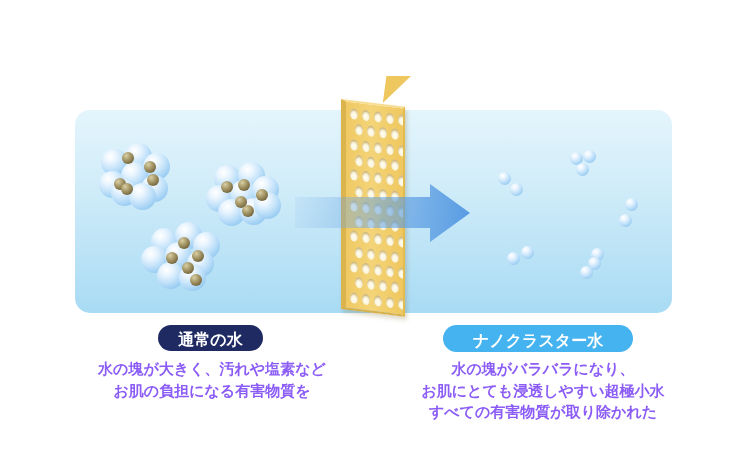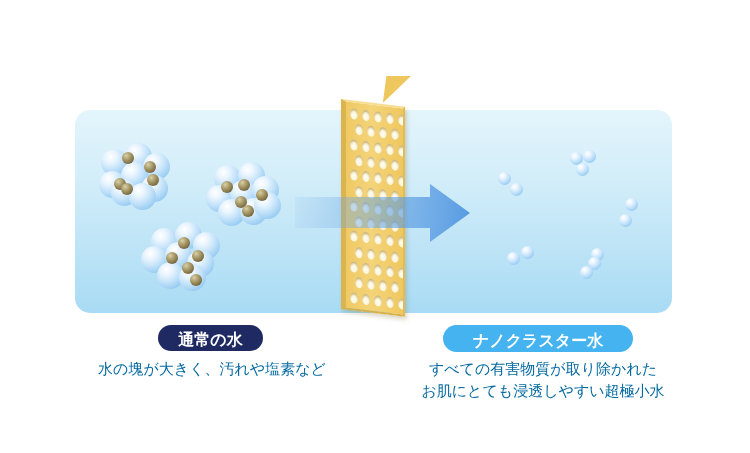--- a/index.html
+++ b/index.html
@@ -59,21 +59,21 @@
   
   .arrow-svg{position:absolute;left:0;top:0;width:750px;height:453px;pointer-events:none;}
   
   .pill{
     position:absolute;display:flex;align-items:flex-end;justify-content:center;
     border-radius:14px;color:#ffffff;font-weight:bold;white-space:nowrap;
   }
   .pill.normal{left:158px;top:325px;width:105px;height:26px;background:#1F2A63;font-size:16px;}
   .pill.nano{left:443px;top:325px;width:190px;height:27px;background:#44B3EF;font-size:16px;font-family:Liberation Serif, serif;}
   .desc{
-    position:absolute;color:#0369a1;font-size:15px;font-weight:normal;
+    position:absolute;color:#8b5cf6;font-size:15px;font-weight:bold;
     line-height:21.5px;text-align:center;white-space:nowrap;
   }
   .desc.left{left:212px;top:358px;transform:translateX(-50%);}
   .desc.right{left:543px;top:358px;transform:translateX(-50%);}
 </style>
 </head>
 <body>
 
 <div class="stage">
 
@@ -212,23 +212,25 @@
       </linearGradient>
     </defs>
     <polygon points="295,197 430,197 430,184 470,213 430,242 430,228 295,228" fill="url(#arrowGrad)"></polygon>
   </svg>
 
   <div class="pill normal">
     <span>通常の水</span>
   </div>
   <div class="desc left">
     <div>水の塊が大きく、汚れや塩素など</div>
+    <div>お肌の負担になる有害物質を</div>
   </div>
 
   <div class="pill nano">
     <span>ナノクラスター水</span>
   </div>
   <div class="desc right">
+    <div>水の塊がバラバラになり、</div>
+    <div>お肌にとても浸透しやすい超極小水</div>
     <div>すべての有害物質が取り除かれた</div>
-    <div>お肌にとても浸透しやすい超極小水</div>
   </div>
 
 </div>
 
 </body></html>

